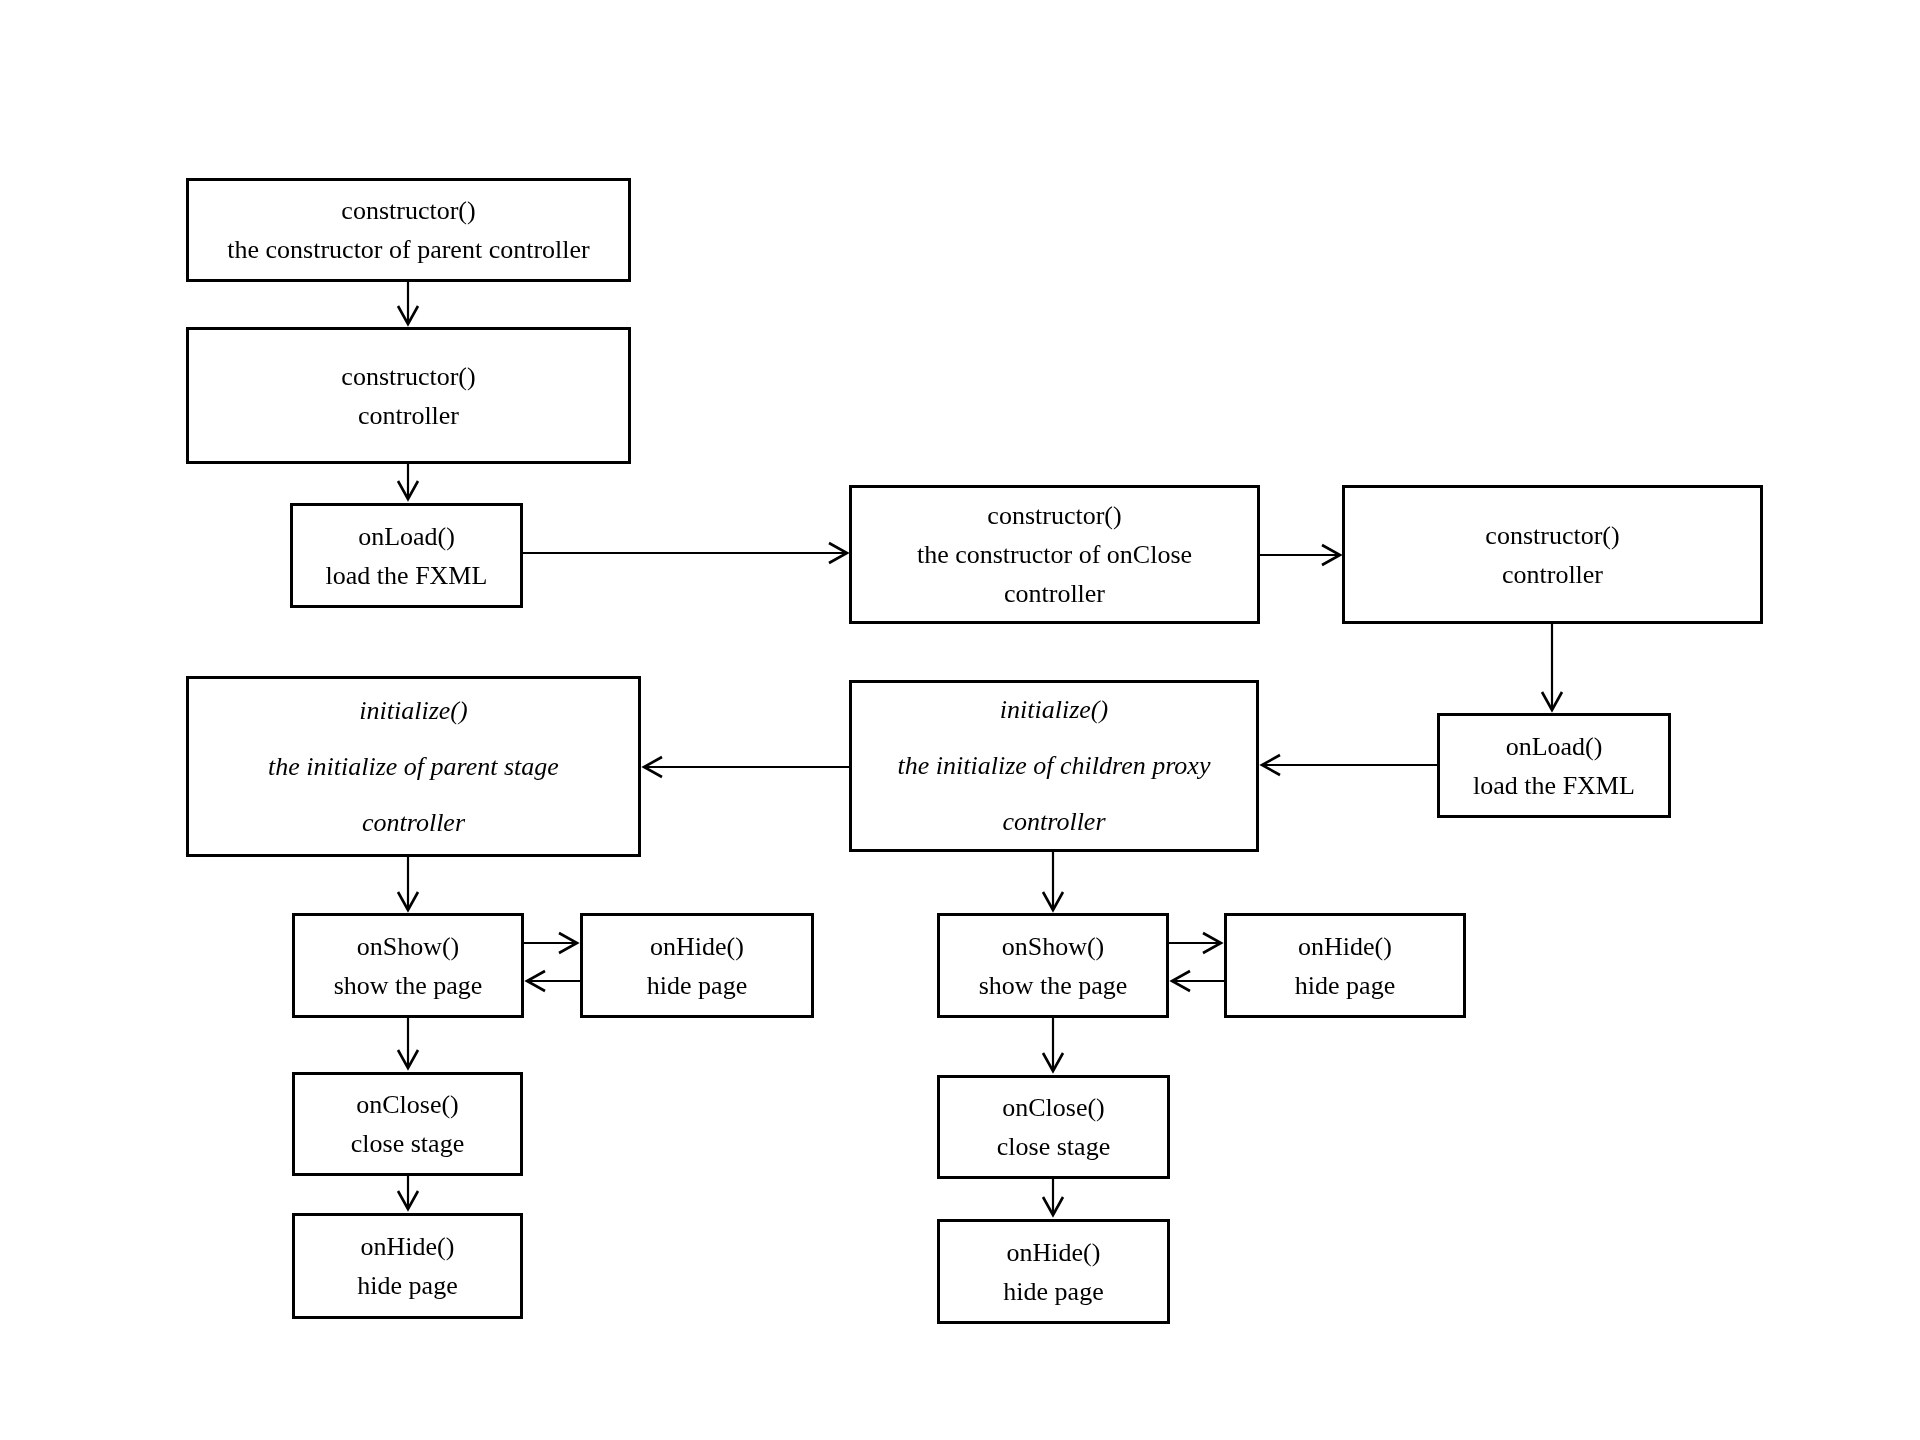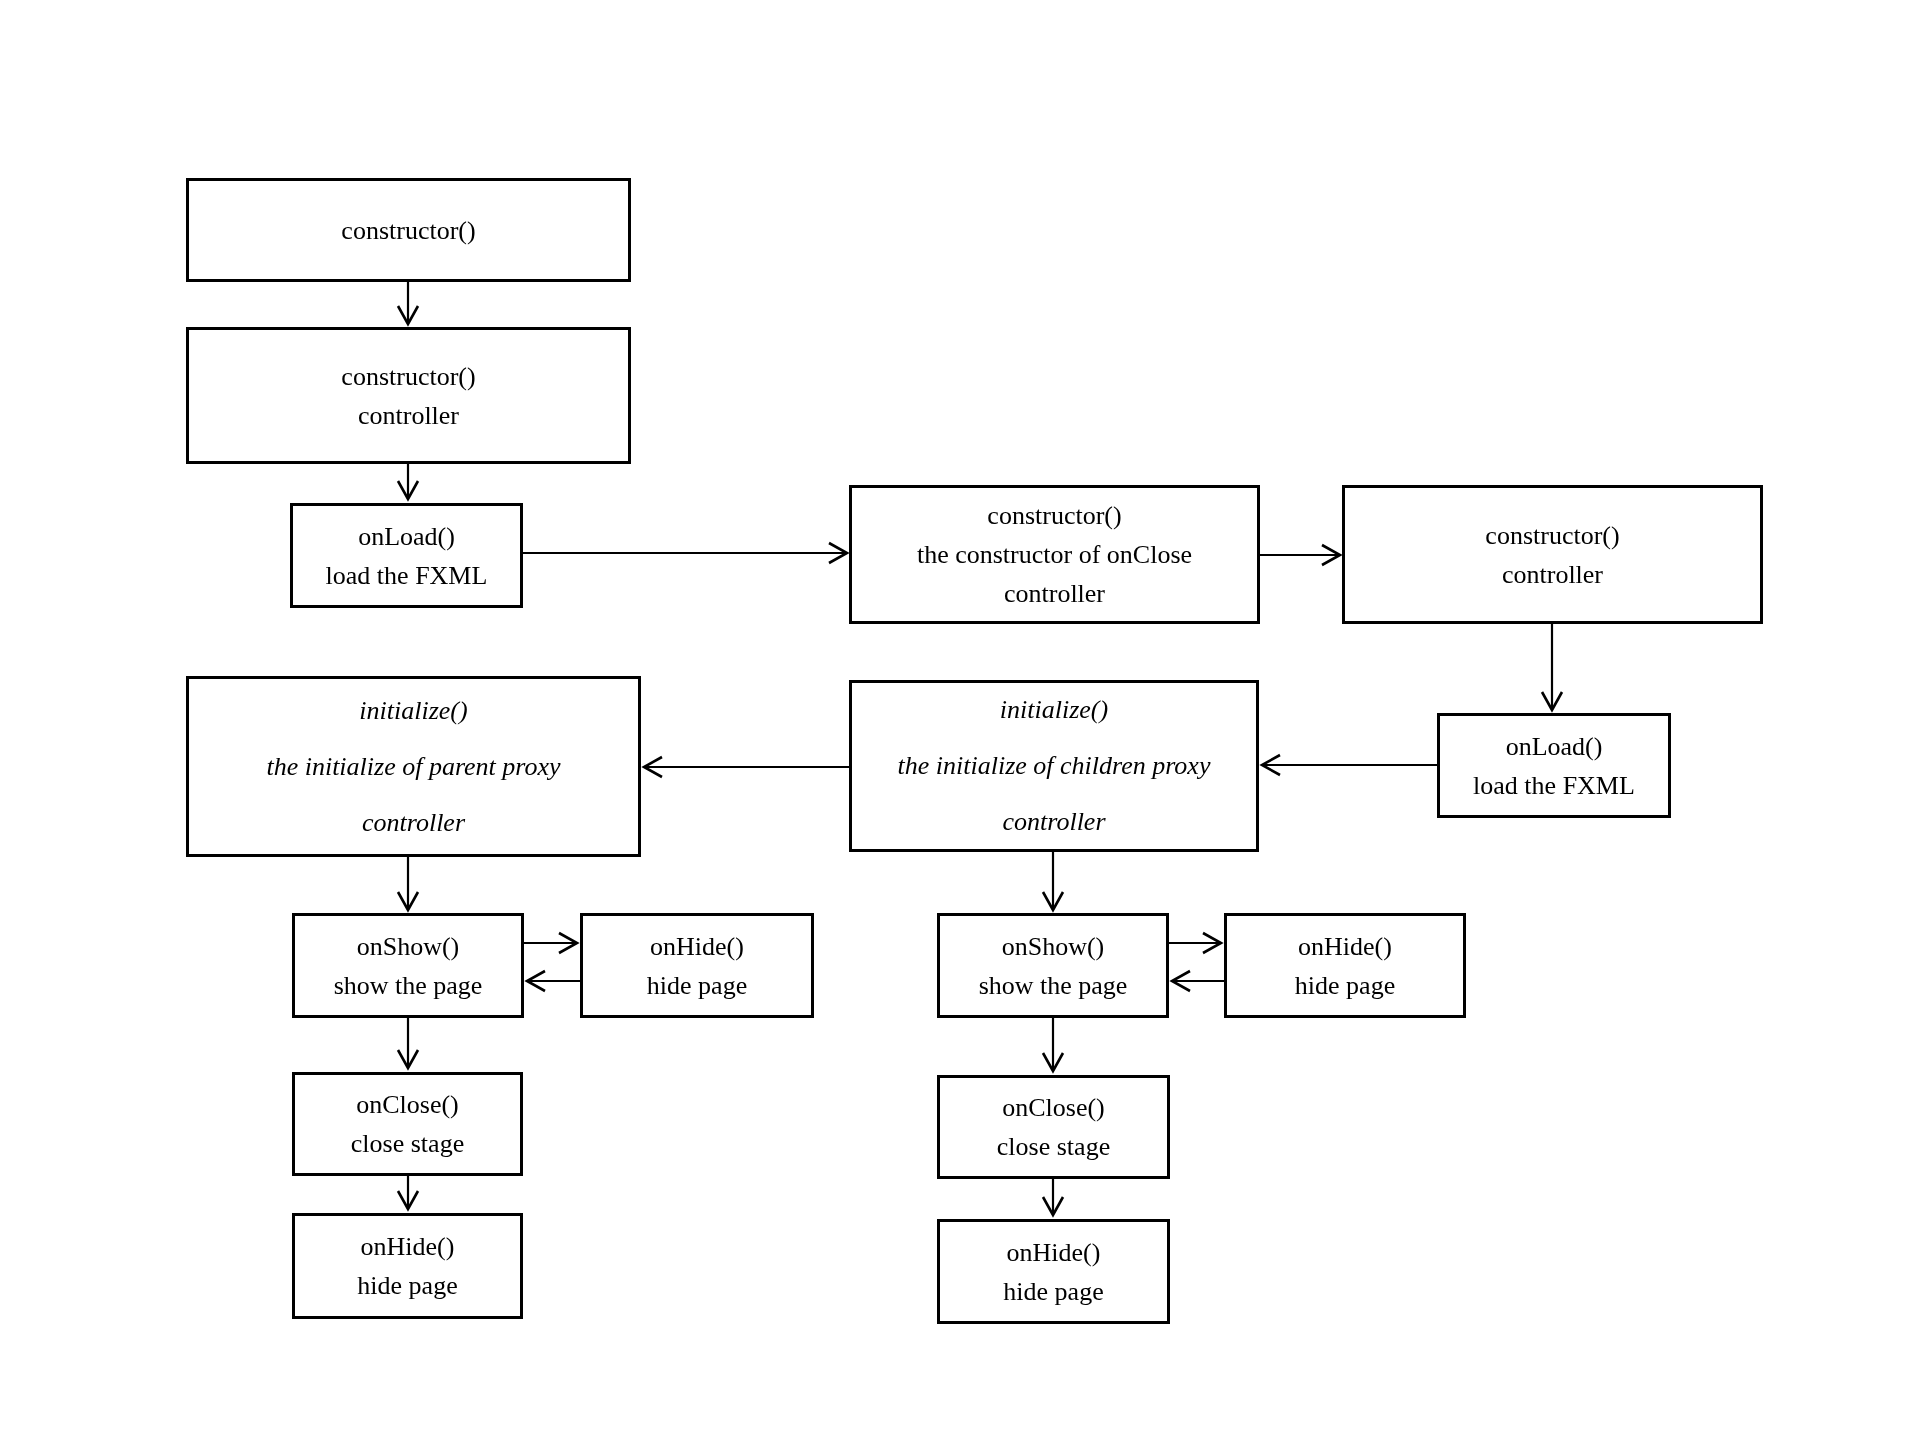--- a/index.html
+++ b/index.html
@@ -73,35 +73,36 @@
       <line x1="1197" y1="981" x2="1145" y2="981" marker-end="url(#ah)"></line>
       <line x1="381" y1="1018" x2="381" y2="1068" marker-end="url(#ah)"></line>
       <line x1="1026" y1="1018" x2="1026" y2="1071" marker-end="url(#ah)"></line>
       <line x1="381" y1="1176" x2="381" y2="1209" marker-end="url(#ah)"></line>
       <line x1="1026" y1="1179" x2="1026" y2="1215" marker-end="url(#ah)"></line>
     </g>
   </svg>
 
   <div class="box" style="left:159px; top:178px; width:445px; height:104px;">
     <div class="bl">constructor()</div>
+    <div class="bl">the constructor of parent controller</div>
   </div>
 
   <div class="box" style="left:159px; top:327px; width:445px; height:137px;">
     <div class="bl">constructor()</div>
     <div class="bl">controller</div>
   </div>
 
   <div class="box" style="left:263px; top:503px; width:233px; height:105px;">
     <div class="bl">onLoad()</div>
     <div class="bl">load the FXML</div>
   </div>
 
   <div class="box spread" style="left:159px; top:676px; width:455px; height:181px;">
     <div class="bl">initialize()</div>
-    <div class="bl">the initialize of parent proxy</div>
+    <div class="bl">the initialize of parent stage</div>
     <div class="bl">controller</div>
   </div>
 
   <div class="box" style="left:265px; top:913px; width:232px; height:105px;">
     <div class="bl">onShow()</div>
     <div class="bl">show the page</div>
   </div>
 
   <div class="box" style="left:553px; top:913px; width:234px; height:105px;">
     <div class="bl">onHide()</div>

